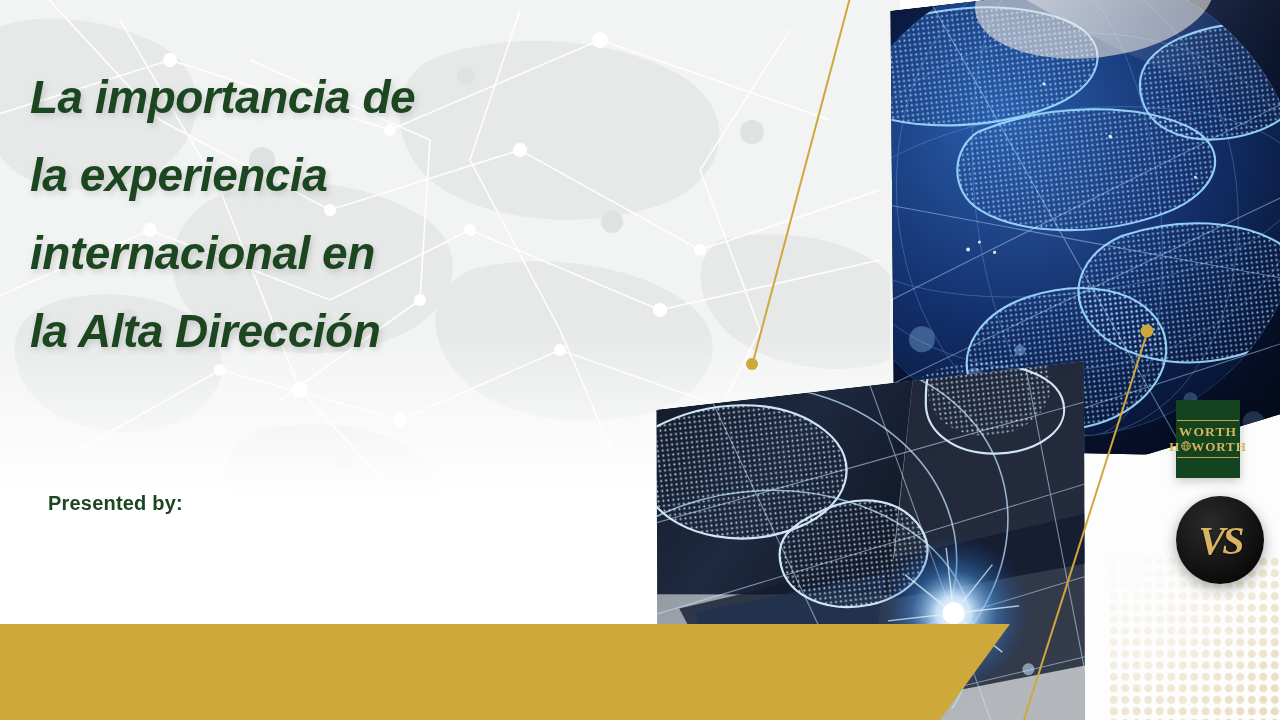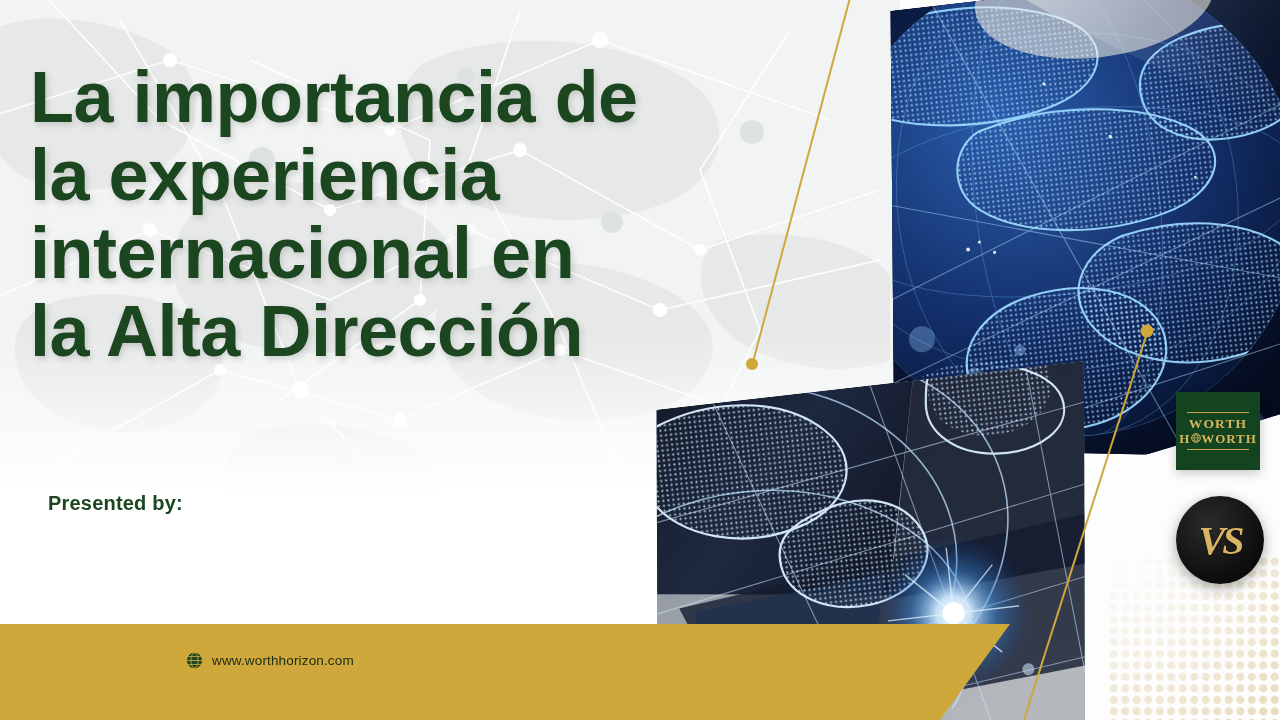--- a/index.html
+++ b/index.html
@@ -22,25 +22,26 @@
   .bg-fade{
     position:absolute;left:0;top:330px;width:900px;height:390px;
     background:linear-gradient(to bottom,rgba(255,255,255,0) 0%,#ffffff 42%,#ffffff 100%);
   }
 
   
   .title{
     position:absolute;left:30px;top:58px;width:710px;
     color:#1b4620;
     font-weight:800;
-    font-size:72px;
+    font-size:46px;
     line-height:78px;
     letter-spacing:-0.5px;
     text-shadow:2px 3px 6px rgba(120,120,120,0.30);
     white-space:pre-line;
+    font-style:italic;
   }
 
   
   .presented-label{
     position:absolute;left:48px;top:492px;
     color:#1b4620;font-size:20px;font-weight:700;letter-spacing:0.2px;
   }
   .presenter-name{
     position:absolute;left:48px;top:524px;
     color:#1b4620;font-size:34px;font-weight:800;letter-spacing:-0.2px;
@@ -79,21 +80,21 @@
   
   .accent-lines{position:absolute;left:0;top:0;width:1280px;height:720px;pointer-events:none;}
 
   
   .halftone{
     position:absolute;left:1108px;top:556px;width:172px;height:164px;overflow:hidden;
   }
 
   
   .logo-card{
-    position:absolute;left:1176px;top:392px;width:84px;height:78px;
+    position:absolute;left:1176px;top:400px;width:64px;height:78px;
     background:#14441f;
     box-shadow:0 3px 10px rgba(0,0,0,0.22);
     display:flex;align-items:center;justify-content:center;
   }
   .logo-inner{text-align:center;line-height:1;}
   .logo-rule{width:62px;height:1.5px;background:#c8a24a;margin:0 auto;}
   .logo-w{
     color:#d8b45c;font-size:13.5px;font-weight:700;letter-spacing:1.1px;
     font-family:"Liberation Serif", serif;margin:4px 0 1px;
   }
@@ -391,26 +392,14 @@
       </div>
       <div class="logo-rule"></div>
     </div>
   </div>
 
   <div class="monogram">
     <span class="monogram-text">VS</span>
   </div>
 
   <div class="footer-bar"></div>
-  <div class="footer-inner">
-    <svg class="globe-ic" viewBox="0 0 20 20">
-      <circle cx="10" cy="10" r="9" fill="#1b4620"></circle>
-      <g stroke="#cfa83c" stroke-width="1.1" fill="none" opacity="0.95">
-        <ellipse cx="10" cy="10" rx="4.2" ry="9"></ellipse>
-        <line x1="1" y1="10" x2="19" y2="10"></line>
-        <line x1="2.6" y1="5.4" x2="17.4" y2="5.4"></line>
-        <line x1="2.6" y1="14.6" x2="17.4" y2="14.6"></line>
-      </g>
-    </svg>
-    <span class="footer-url">www.worthhorizon.com</span>
-  </div>
 
 </div>
 
 </body></html>

